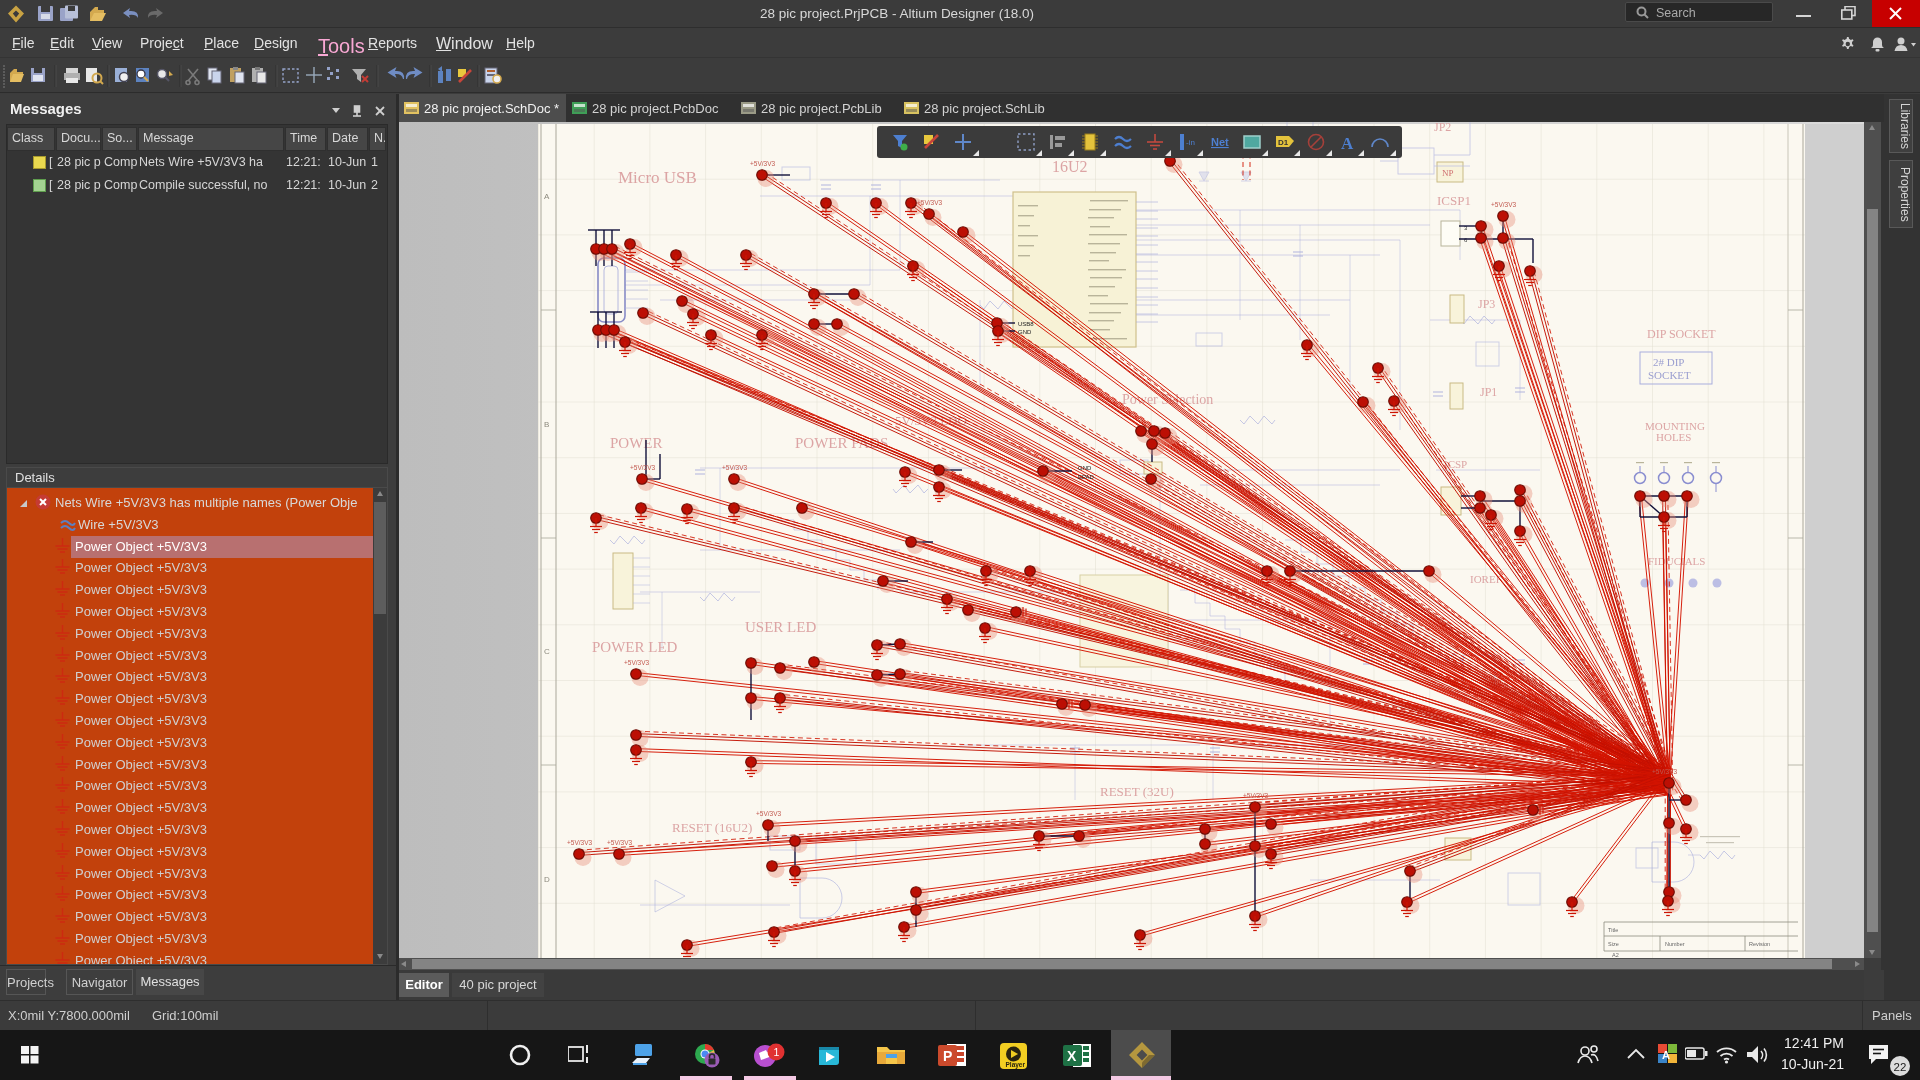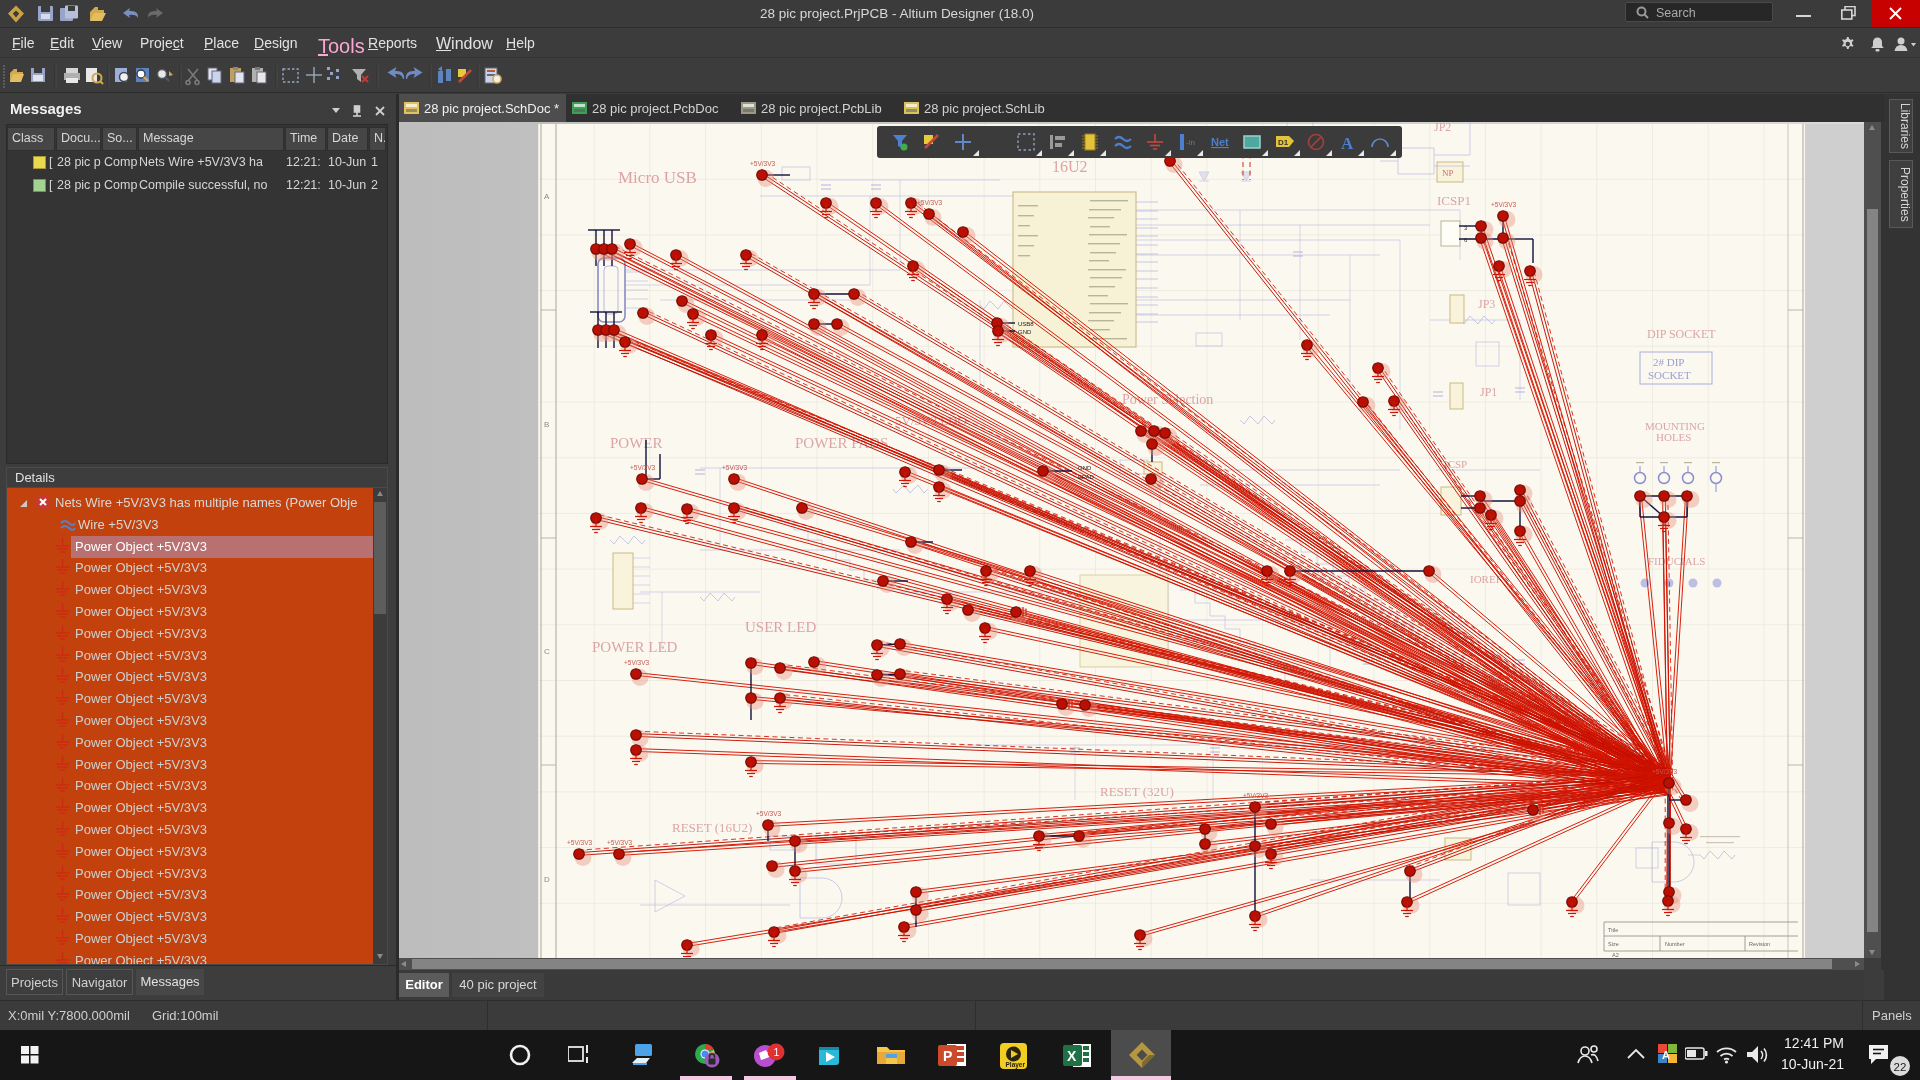--- a/index.html
+++ b/index.html
@@ -470,21 +470,21 @@
         </svg>
         <span class="abs" style="left:68px;top:3px;color:#d0d0d0">Power Object +5V/3V3</span>
       </div>
 <div class="abs" style="left:366px;top:20px;width:14px;height:476px;background:#3c3c3c">
         <div class="abs" style="left:4px;top:3px;width:0;height:0;border-bottom:5px solid #8a8a8a;border-left:3.5px solid transparent;border-right:3.5px solid transparent"></div>
         <div class="abs" style="left:1px;top:14px;width:12px;height:112px;background:#5d5d5d"></div>
         <div class="abs" style="left:4px;top:466px;width:0;height:0;border-top:5px solid #8a8a8a;border-left:3.5px solid transparent;border-right:3.5px solid transparent"></div>
       </div>
 </div>
 <div class="abs" style="left:0;top:871px;width:396px;height:35px;background:#3d3d3d;border-top:1px solid #2a2a2a">
-      <div class="abs" style="left:6px;top:3px;width:57px;height:26px;background:#3e3e3e;border:1px solid #565656;color:#d0d0d0;font-size:13px;text-align:center;line-height:25px">Projects</div>
+      <div class="abs" style="left:6px;top:3px;width:40px;height:26px;background:#3e3e3e;border:1px solid #565656;color:#d0d0d0;font-size:13px;text-align:center;line-height:25px">Projects</div>
       <div class="abs" style="left:66px;top:3px;width:67px;height:26px;background:#3e3e3e;border:1px solid #565656;color:#d0d0d0;font-size:13px;text-align:center;line-height:25px">Navigator</div>
       <div class="abs" style="left:136px;top:3px;width:68px;height:26px;background:#474747;color:#e0e0e0;font-size:13px;text-align:center;line-height:26px">Messages</div>
     </div>
 </div>
 <div class="abs" style="left:396px;top:94px;width:3px;height:906px;background:#2b2b2b"></div>
 <div class="abs" style="left:1884px;top:94px;width:36px;height:906px;background:#333">
 <div class="abs" style="left:5px;top:5px;width:24px;height:54px;background:#3f3f3f;border:1px solid #595959;color:#d5d5d5;font-size:12px;writing-mode:vertical-rl;text-align:center">Libraries</div>
 <div class="abs" style="left:5px;top:66px;width:24px;height:68px;background:#3f3f3f;border:1px solid #595959;color:#d5d5d5;font-size:12px;writing-mode:vertical-rl;text-align:center">Properties</div>
 </div>
 <div class="abs" style="left:399px;top:958px;width:1465px;height:12px;background:#4f4f4f">

